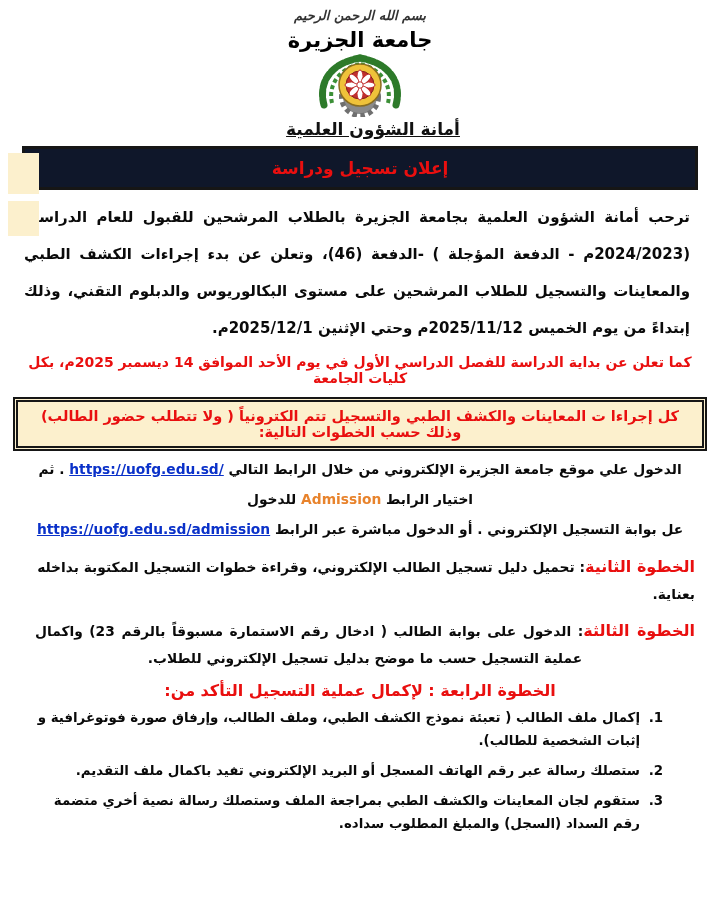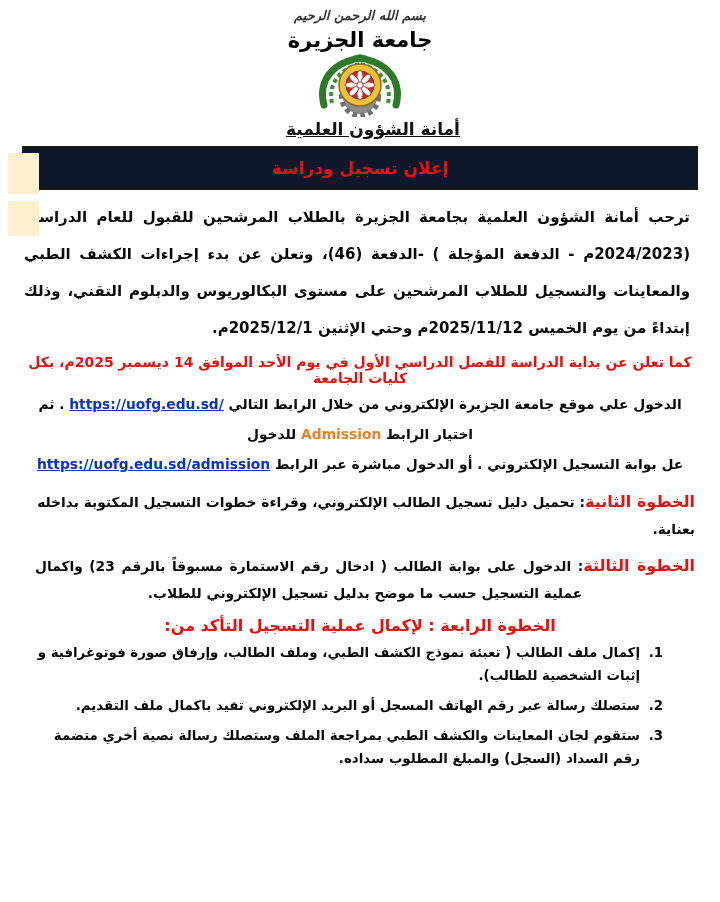--- a/index.html
+++ b/index.html
@@ -126,20 +126,23 @@
   <div class="left-strip strip-2"></div>
 
   <div class="banner banner-title">
     <span>إعلان تسجيل ودراسة</span>
   </div>
 
   <p class="intro">ترحب أمانة الشؤون العلمية بجامعة الجزيرة بالطلاب المرشحين للقبول للعام الدراسي (2024/2023م - الدفعة المؤجلة ) -الدفعة (46)، وتعلن عن بدء إجراءات الكشف الطبي والمعاينات والتسجيل للطلاب المرشحين على مستوى البكالوريوس والدبلوم التقني، وذلك إبتداءً من  يوم الخميس 2025/11/12م وحتي الإثنين 2025/12/1م.</p>
 
   <p class="start-line">كما تعلن عن بداية  الدراسة للفصل الدراسي الأول  في يوم الأحد الموافق 14  ديسمبر 2025م، بكل كليات الجامعة</p>
 
+  <div class="notice-box">
+    <span>كل إجراءا ت المعاينات والكشف الطبي والتسجيل تتم الكترونياً  ( ولا تتطلب حضور الطالب)  وذلك حسب الخطوات التالية:</span>
+  </div>
 
   <div class="step-body step1-body">
     <span>الدخول علي موقع جامعة الجزيرة الإلكتروني من خلال الرابط التالي </span><a class="link" href="#" dir="ltr">https://uofg.edu.sd/</a><span> . ثم اختيار الرابط </span><span class="admission">Admission</span><span> للدخول</span>
     <br>
     <span>عل بوابة التسجيل الإلكتروني .  أو الدخول مباشرة عبر الرابط </span><a class="link" href="#" dir="ltr">https://uofg.edu.sd/admission</a>
   </div>
 
   <div class="step-line">
     <span class="step-heading">الخطوة الثانية</span><span>:  تحميل دليل تسجيل الطالب الإلكتروني، وقراءة خطوات التسجيل المكتوبة بداخله بعناية.</span>
   </div>

